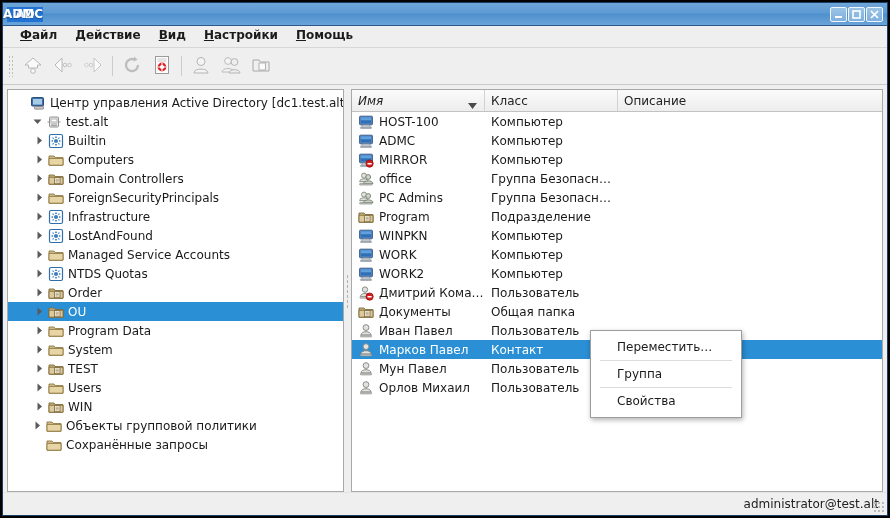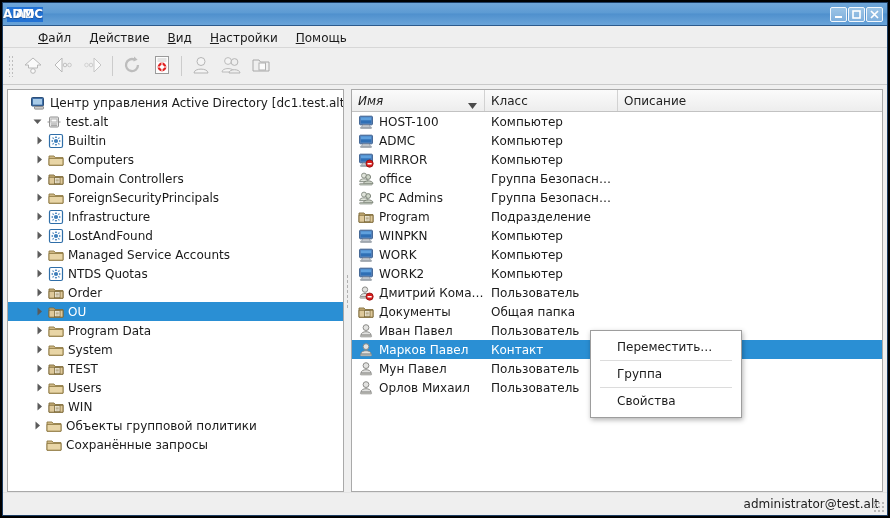--- a/index.html
+++ b/index.html
@@ -46,21 +46,21 @@
     display:flex;align-items:center;justify-content:center;
     color:#ffffff;font-size:11px;line-height:1;
     box-sizing:border-box;
   }
   .win-btn svg{display:block;}
   
   .menubar{
     height:21px;flex:0 0 21px;
     background:#efefef;
     border-bottom:1px solid #d7d7d7;
-    display:flex;align-items:flex-end;padding-left:26px;
+    display:flex;align-items:flex-start;padding-left:8px;font-weight:bold;
   }
   .menu-item{
     padding:2px 9px;font-size:12px;color:#1b1b1b;cursor:default;
   }
   .menu-item u{text-decoration:underline;}
   
   .toolbar{
     height:36px;flex:0 0 36px;
     background:#efefef;
     border-bottom:1px solid #c9c9c9;

